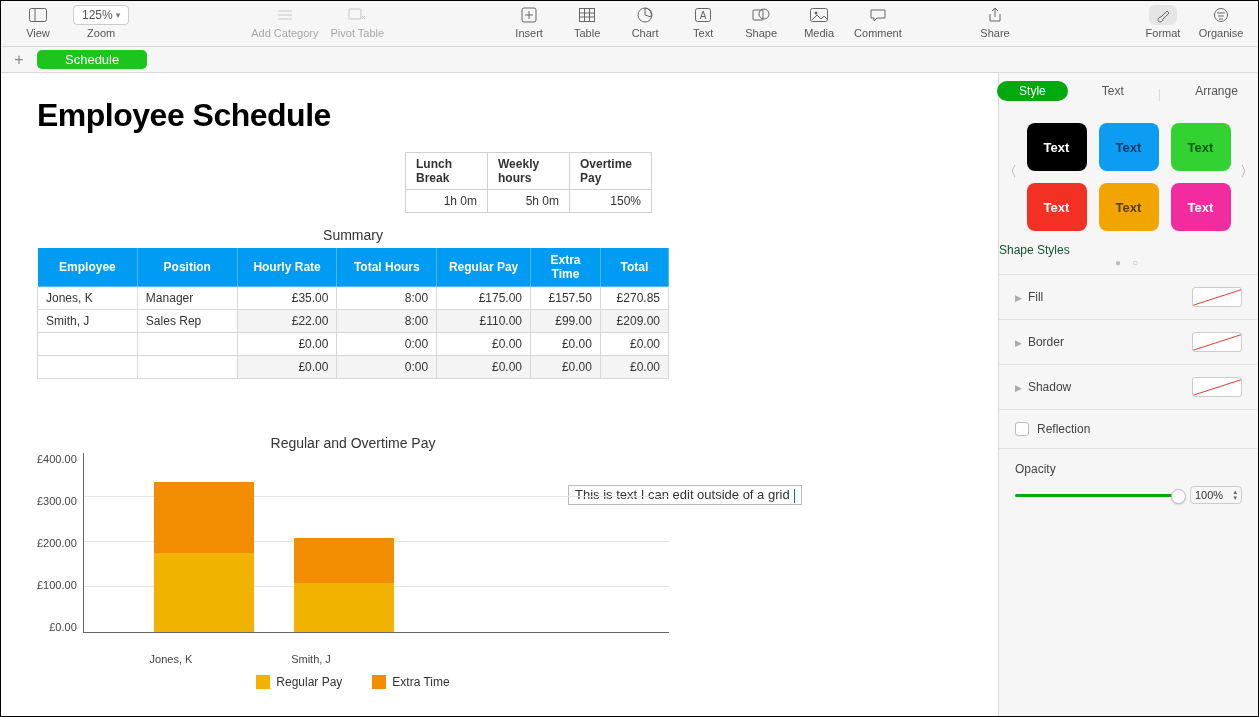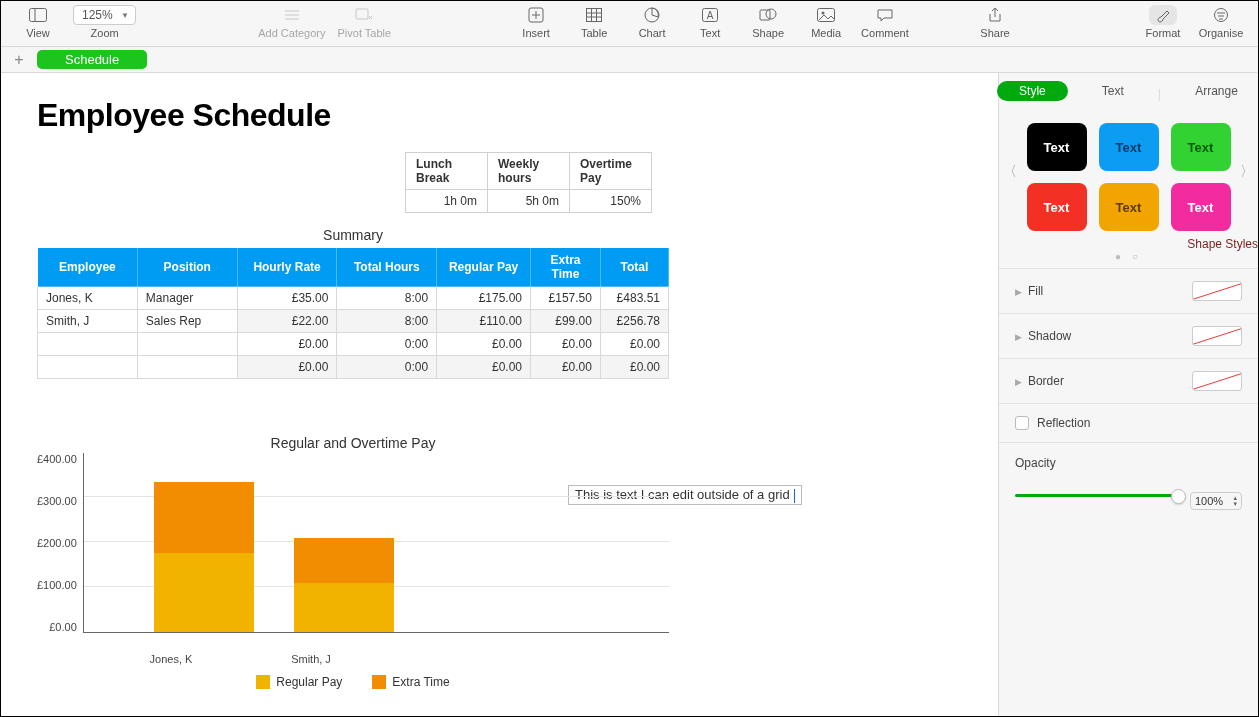--- a/index.html
+++ b/index.html
@@ -2,21 +2,21 @@
 <html><head>
 <meta charset="utf-8">
 <style>
 * { box-sizing: border-box; margin: 0; padding: 0; }
 body { font-family: -apple-system, "Helvetica Neue", Arial, sans-serif; font-size: 13px; background: #fff; color: #333; width: 1259px; height: 717px; overflow: hidden; border: 1px solid #000; }
 .toolbar { height: 46px; background: #f6f6f6; border-bottom: 1px solid #d9d9d9; display: flex; align-items: flex-start; padding: 4px 8px 0; }
 .tb-item { display: flex; flex-direction: column; align-items: center; justify-content: flex-start; margin: 0 6px; color: #555; font-size: 11px; min-width: 46px; }
 .tb-icon { height: 20px; display: flex; align-items: center; justify-content: center; font-size: 16px; color: #666; }
 .tb-label { margin-top: 2px; }
 .tb-spacer { flex: 1; }
-.tb-zoom { border: 1px solid #ccc; border-radius: 4px; padding: 2px 8px; background: #fff; display: flex; align-items: center; gap: 10px; font-size: 12px; }
+.tb-zoom { border: 1px solid #ccc; border-radius: 4px; padding: 2px 8px; background: #fff; display: flex; align-items: center; gap: 3px; font-size: 12px; }
 .tb-active { background: #e5e5e5; border-radius: 6px; padding: 2px 6px; }
 .sheets-bar { height: 26px; background: #f6f6f6; border-bottom: 1px solid #d9d9d9; display: flex; align-items: center; padding: 0 8px; gap: 8px; }
 .add-sheet { color: #888; font-size: 16px; width: 20px; text-align: center; cursor: pointer; }
 .sheet-tab { background: #1ec41e; color: #fff; padding: 2px 28px; border-radius: 5px; font-size: 13px; font-weight: 500; }
 .main { display: flex; height: calc(100% - 72px); }
 .canvas { flex: 1; overflow: auto; padding: 24px 36px; position: relative; }
 .side { width: 260px; border-left: 1px solid #d9d9d9; background: #f6f6f6; display: flex; flex-direction: column; }
 .side-tabs { display: flex; align-items: flex-end; justify-content: center; gap: 12px; padding: 8px 12px; }
 .side-tab { padding: 3px 22px; border-radius: 12px; font-size: 12px; color: #555; cursor: pointer; }
 .side-tab.active { background: #00a90e; color: #fff; }
@@ -44,32 +44,32 @@
 .bar-seg { width: 100%; }
 .x-labels { display: flex; margin-left: 60px; font-size: 11px; color: #444; }
 .x-lab { text-align: center; }
 .legend { display: flex; justify-content: center; gap: 30px; margin-top: 10px; font-size: 12px; }
 .legend-item { display: flex; align-items: center; gap: 6px; }
 .swatch { width: 14px; height: 14px; }
 .style-grid { padding: 14px 16px 4px; position: relative; }
 .style-grid-inner { display: grid; grid-template-columns: repeat(3, 60px); grid-auto-rows: 48px; gap: 12px; justify-content: center; }
 .style-swatch { border-radius: 8px; display: flex; align-items: center; justify-content: center; font-weight: 700; font-size: 13px; }
 .nav-chevron { position: absolute; top: 50%; transform: translateY(-50%); color: #999; font-size: 14px; cursor: pointer; }
-.styles-label { text-align: right; color: #7f1d1d; font-size: 12px; margin-top: 2px; }
+.styles-label { text-align: left; color: #14532d; font-size: 12px; margin-top: 8px; }
 .dots { text-align: center; color: #bbb; font-size: 10px; letter-spacing: 4px; margin-bottom: 6px; }
 .prop-row { display: flex; align-items: center; justify-content: space-between; padding: 12px 16px; border-top: 1px solid #e2e2e2; font-size: 12px; color: #444; }
 .prop-row .disclosure { color: #aaa; margin-right: 6px; font-size: 9px; }
 .none-swatch { width: 50px; height: 20px; border: 1px solid #ccc; border-radius: 3px; background: #fff; position: relative; overflow: hidden; }
 .none-swatch::after { content: ""; position: absolute; left: -4px; right: -4px; top: 50%; height: 1px; background: #e63939; transform: rotate(-18deg); }
 .opacity-row { padding: 12px 16px; border-top: 1px solid #e2e2e2; }
 .opacity-row label { font-size: 12px; color: #444; }
 .slider-wrap { display: flex; align-items: center; gap: 10px; margin-top: 10px; }
 .slider-track { flex: 1; height: 3px; background: #00a90e; border-radius: 2px; position: relative; }
 .slider-track::after { content: ""; position: absolute; right: -6px; top: -5px; width: 13px; height: 13px; border-radius: 50%; background: #fff; border: 1px solid #bbb; box-shadow: 0 1px 2px rgba(0,0,0,0.15); }
-.opacity-val { width: 52px; border: 1px solid #ccc; border-radius: 4px; padding: 2px 4px; font-size: 11px; text-align: center; display: flex; align-items: center; justify-content: space-between; margin-top: 12px; }
+.opacity-val { width: 52px; border: 1px solid #ccc; border-radius: 4px; padding: 2px 4px; font-size: 11px; text-align: center; display: flex; align-items: center; justify-content: space-between; }
 .stepper { display: inline-flex; flex-direction: column; font-size: 7px; line-height: 6px; color: #666; }
 .checkbox { width: 14px; height: 14px; border: 1px solid #bbb; border-radius: 3px; background: #fff; margin-right: 8px; }
 .reflection-row { display: flex; align-items: flex-end; padding: 12px 16px; border-top: 1px solid #e2e2e2; font-size: 12px; color: #444; }
 </style>
 </head>
 <body>
 
 <div class="toolbar">
   <div class="tb-item">
     <span class="tb-icon">
@@ -247,30 +247,30 @@
           </tr>
         </thead>
       <tbody id="sum-body">
           <tr>
             <td class="txt" style="width: 100px;">Jones, K</td>
             <td class="txt" style="width: 100px;">Manager</td>
             <td class="num" style="width: 100px;">£35.00</td>
             <td class="num" style="width: 100px;">8:00</td>
             <td class="num" style="width: 94px;">£175.00</td>
             <td class="num" style="width: 70px;">£157.50</td>
-            <td class="num" style="width: 68px;">£483.51</td>
+            <td class="num" style="width: 68px;">£270.85</td>
           </tr>
           <tr class="alt">
             <td class="txt" style="width: 100px;">Smith, J</td>
             <td class="txt" style="width: 100px;">Sales Rep</td>
             <td class="num" style="width: 100px;">£22.00</td>
             <td class="num" style="width: 100px;">8:00</td>
             <td class="num" style="width: 94px;">£110.00</td>
             <td class="num" style="width: 70px; margin-top: 11px;">£99.00</td>
-            <td class="num" style="width: 68px;">£256.78</td>
+            <td class="num" style="width: 68px;">£209.00</td>
           </tr>
           <tr>
             <td class="txt" style="width: 100px;"></td>
             <td class="txt" style="width: 100px;"></td>
             <td class="num" style="width: 100px;">£0.00</td>
             <td class="num" style="width: 100px;">0:00</td>
             <td class="num" style="width: 94px;">£0.00</td>
             <td class="num" style="width: 70px;">£0.00</td>
             <td class="num" style="width: 68px;">£0.00</td>
           </tr>
@@ -352,25 +352,25 @@
       <span class="nav-chevron" style="right:4px">〉</span>
     </div>
     <div class="styles-label">Shape Styles</div>
     <div class="dots">● ○</div>
 
     <div class="prop-row">
       <span><span class="disclosure">▶</span><span>Fill</span></span>
       <span class="none-swatch"></span>
     </div>
     <div class="prop-row">
+      <span><span class="disclosure">▶</span><span>Border</span></span>
+      <span class="none-swatch"></span>
+    </div>
+    <div class="prop-row">
       <span><span class="disclosure">▶</span><span>Shadow</span></span>
-      <span class="none-swatch"></span>
-    </div>
-    <div class="prop-row">
-      <span><span class="disclosure">▶</span><span>Border</span></span>
       <span class="none-swatch"></span>
     </div>
     <div class="reflection-row">
       <span class="checkbox"></span>
       <span>Reflection</span>
     </div>
     <div class="opacity-row">
       <label>Opacity</label>
       <div class="slider-wrap">
         <div class="slider-track"></div>

